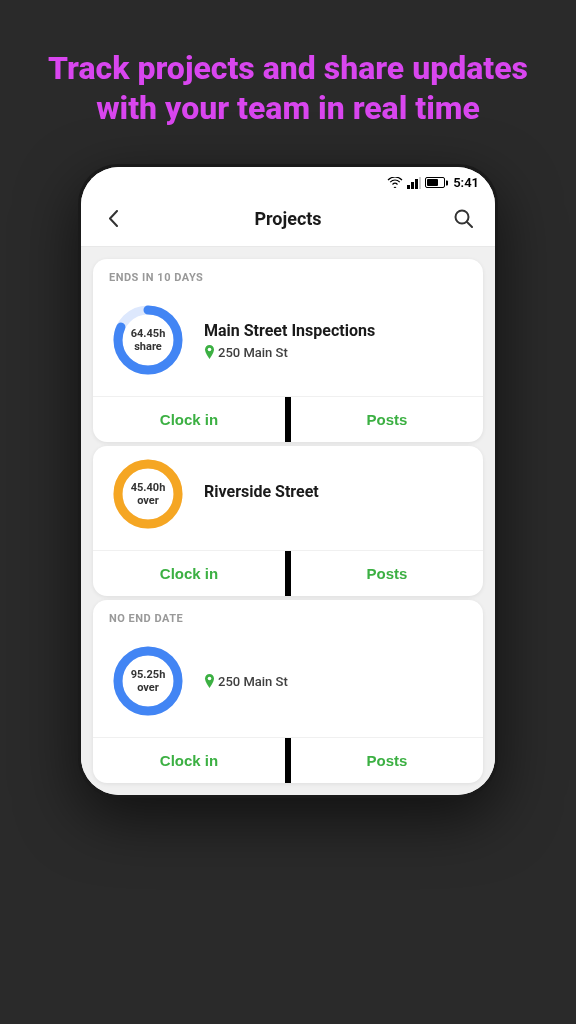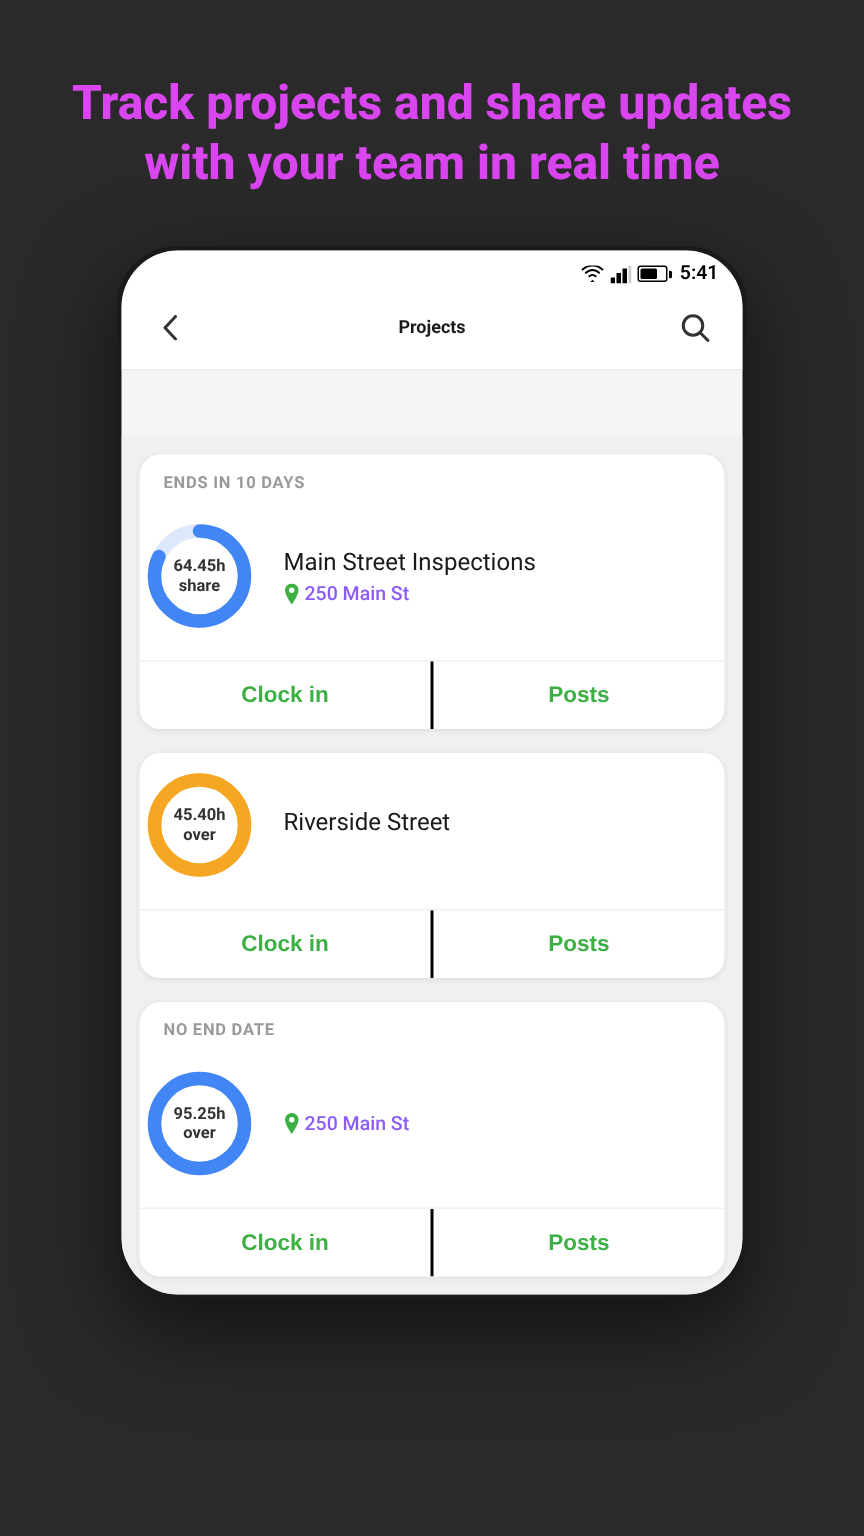--- a/index.html
+++ b/index.html
@@ -112,41 +112,40 @@
     .nav-back {
       width: 28px;
       height: 28px;
       display: flex;
       align-items: center;
       justify-content: center;
       cursor: pointer;
     }
 
     .nav-title {
-      font-size: 12px;
+      font-size: 18px;
       font-weight: 700;
       color: #1a1a1a;
     }
 
     .nav-search {
       width: 28px;
       height: 28px;
       display: flex;
       align-items: center;
       justify-content: center;
       cursor: pointer;
     }
 
     .content-area {
       background: #f0f0f0;
       padding: 12px;
       display: flex;
       flex-direction: column;
-      gap: 16px;
-      margin-top: 44px;
+      gap: 4px;
     }
 
     .project-card {
       background: #ffffff;
       border-radius: 14px;
       overflow: hidden;
       box-shadow: 0 1px 4px rgba(0,0,0,0.08);
     }
 
     .card-header-label {
@@ -154,21 +153,21 @@
       font-size: 11px;
       font-weight: 700;
       color: #999;
       letter-spacing: 0.5px;
       text-transform: uppercase;
     }
 
     .card-main {
       display: flex;
       align-items: center;
-      padding: 8px 0 16px;
+      padding: 8px 15px 16px;
       gap: 16px;
     }
 
     .donut-container {
       position: relative;
       width: 80px;
       height: 80px;
       flex-shrink: 0;
     }
 
@@ -189,28 +188,28 @@
       color: #333;
       line-height: 1.2;
     }
 
     .project-info {
       flex: 1;
     }
 
     .project-name {
       font-size: 16px;
-      font-weight: 400;
+      font-weight: 700;
       color: #1a1a1a;
       margin-bottom: 5px;
     }
 
     .project-address {
       font-size: 13px;
-      color: #8b5cf6;
+      color: #404040;
       font-weight: 500;
       display: flex;
       align-items: center;
       gap: 3px;
     }
 
     .card-actions {
       display: flex;
       border-top: 1px solid #f0f0f0;
     }
@@ -221,21 +220,21 @@
       text-align: center;
       font-size: 15px;
       font-weight: 600;
       color: #3cb043;
       cursor: pointer;
       background: transparent;
       border: none;
     }
 
     .action-btn:first-child {
-      border-right: 2px solid #000000;
+      border-right: 6px solid #000000;
     }
   </style>
 </head>
 <body>
 
 <p class="hero-text">Track projects and share updates with your team in real time</p>
 
 <div class="phone-wrapper">
   <div class="phone-screen">
 

